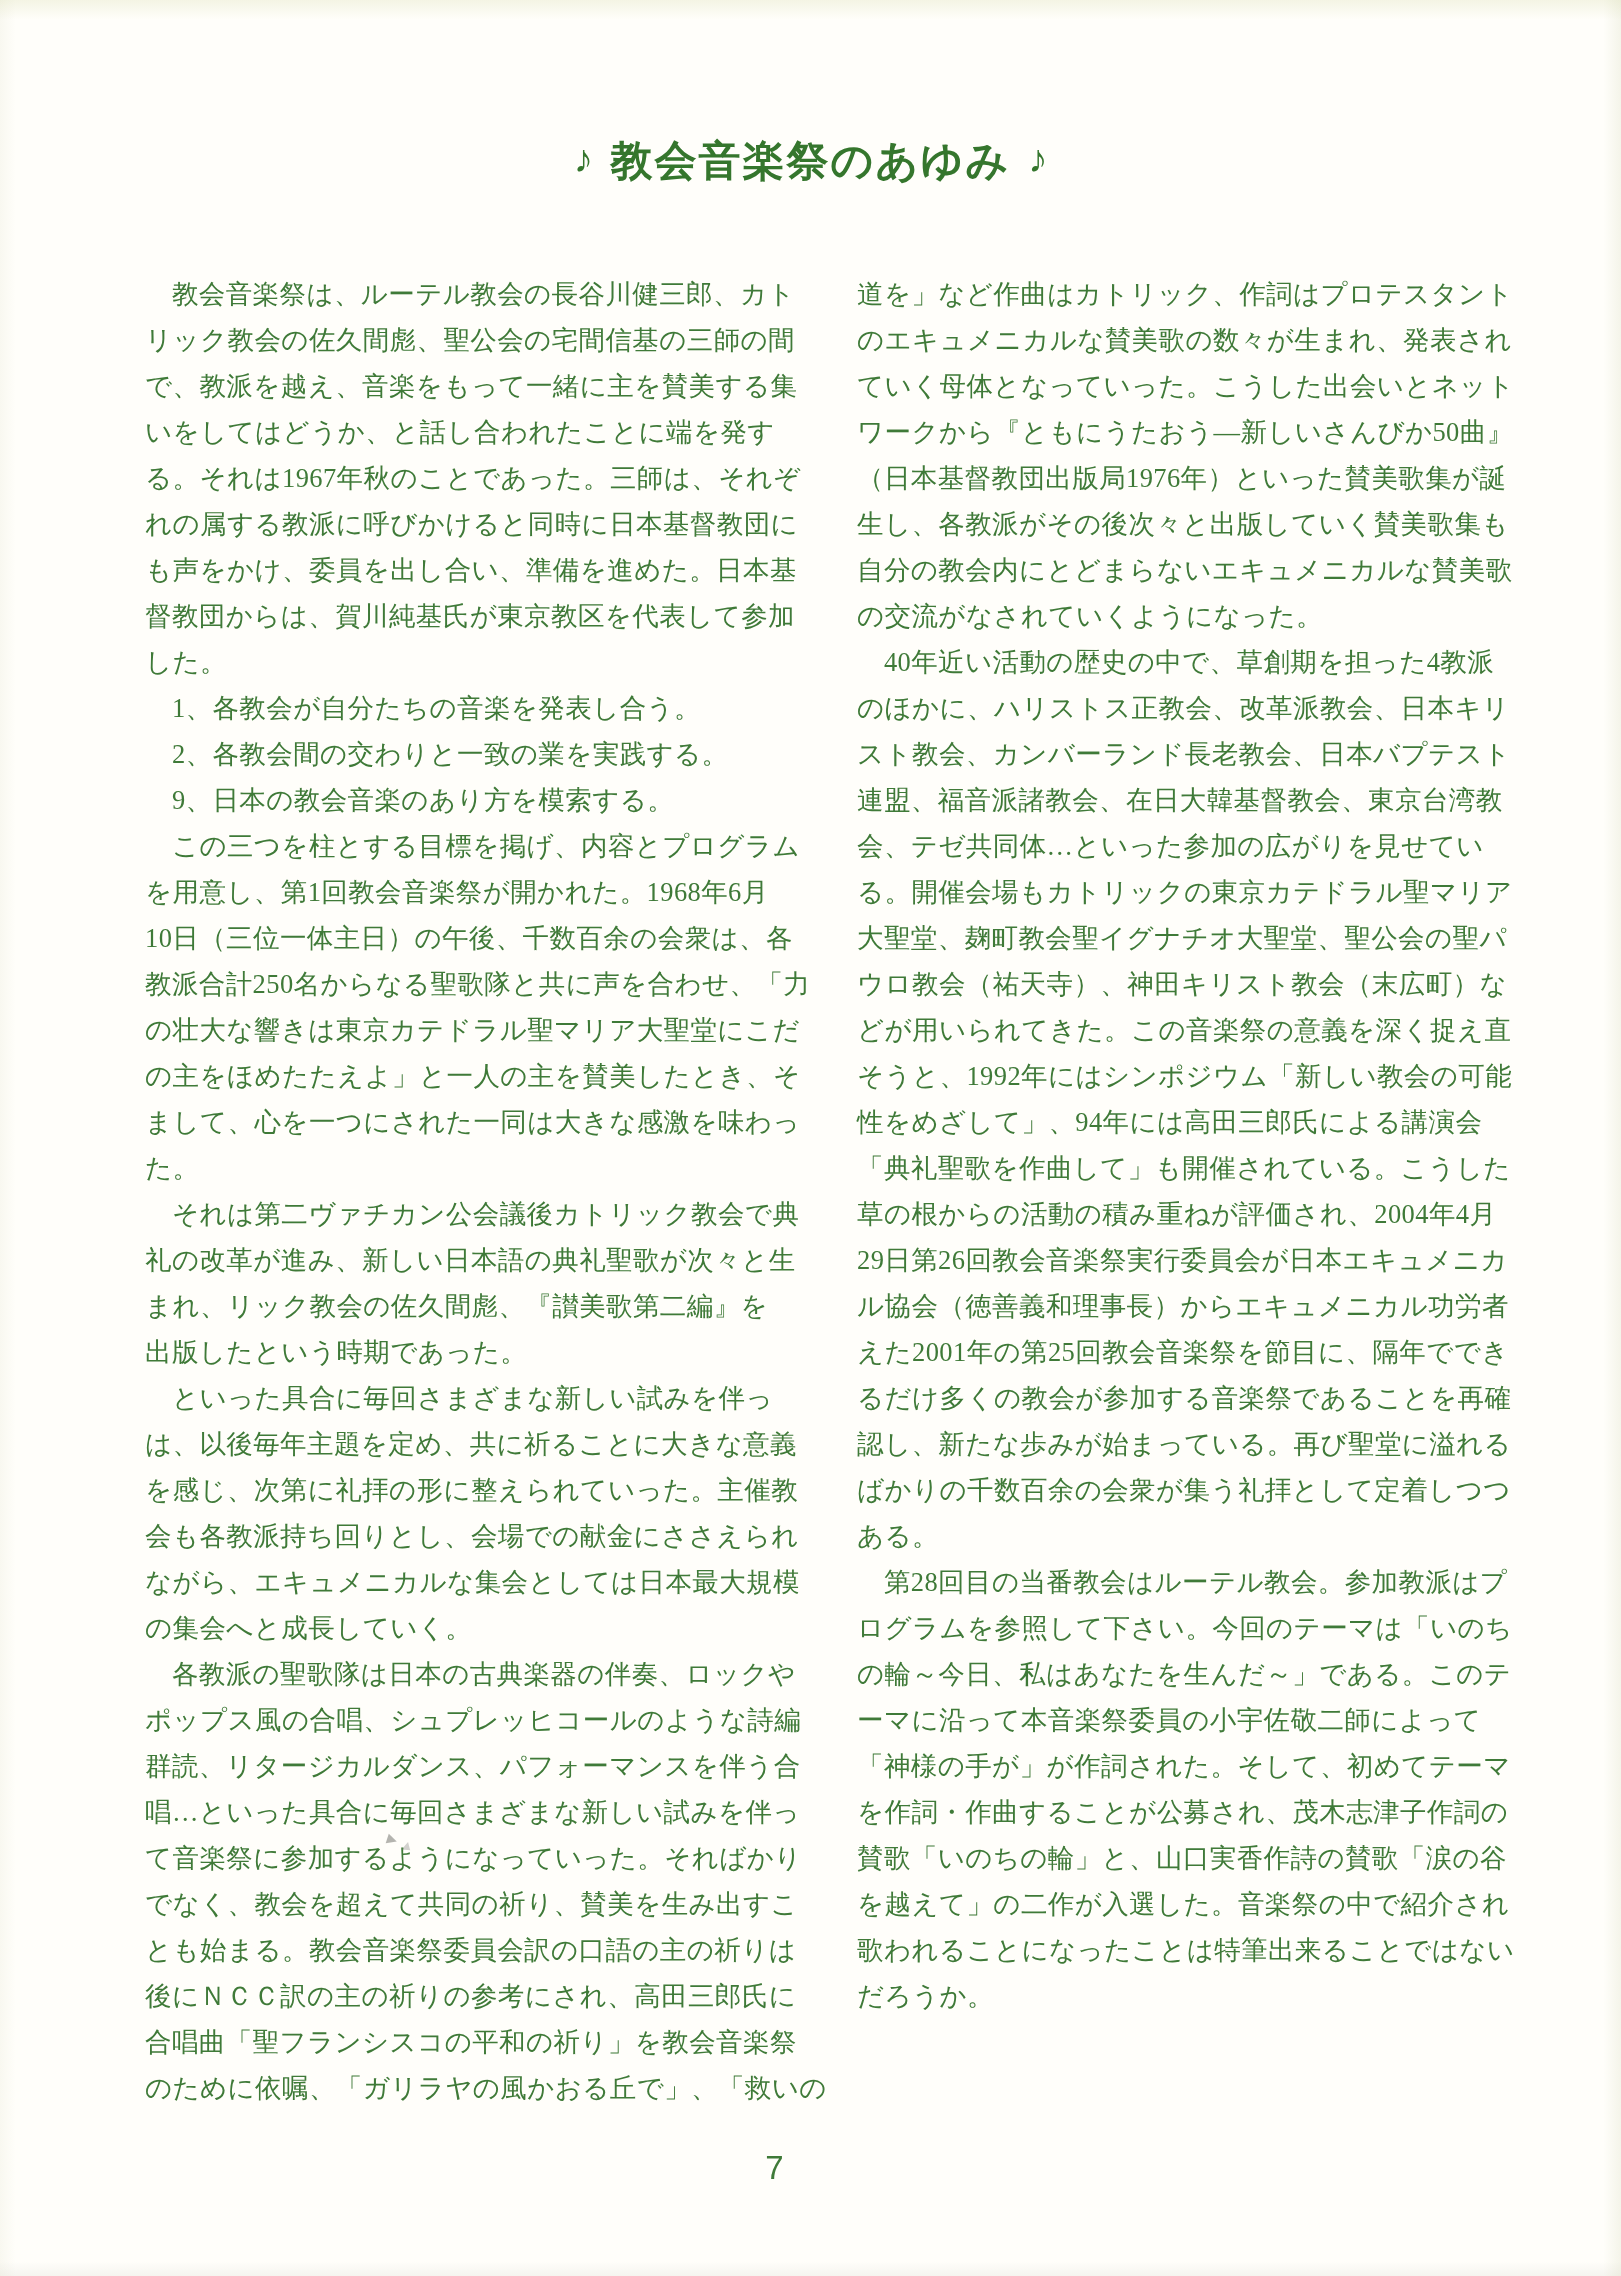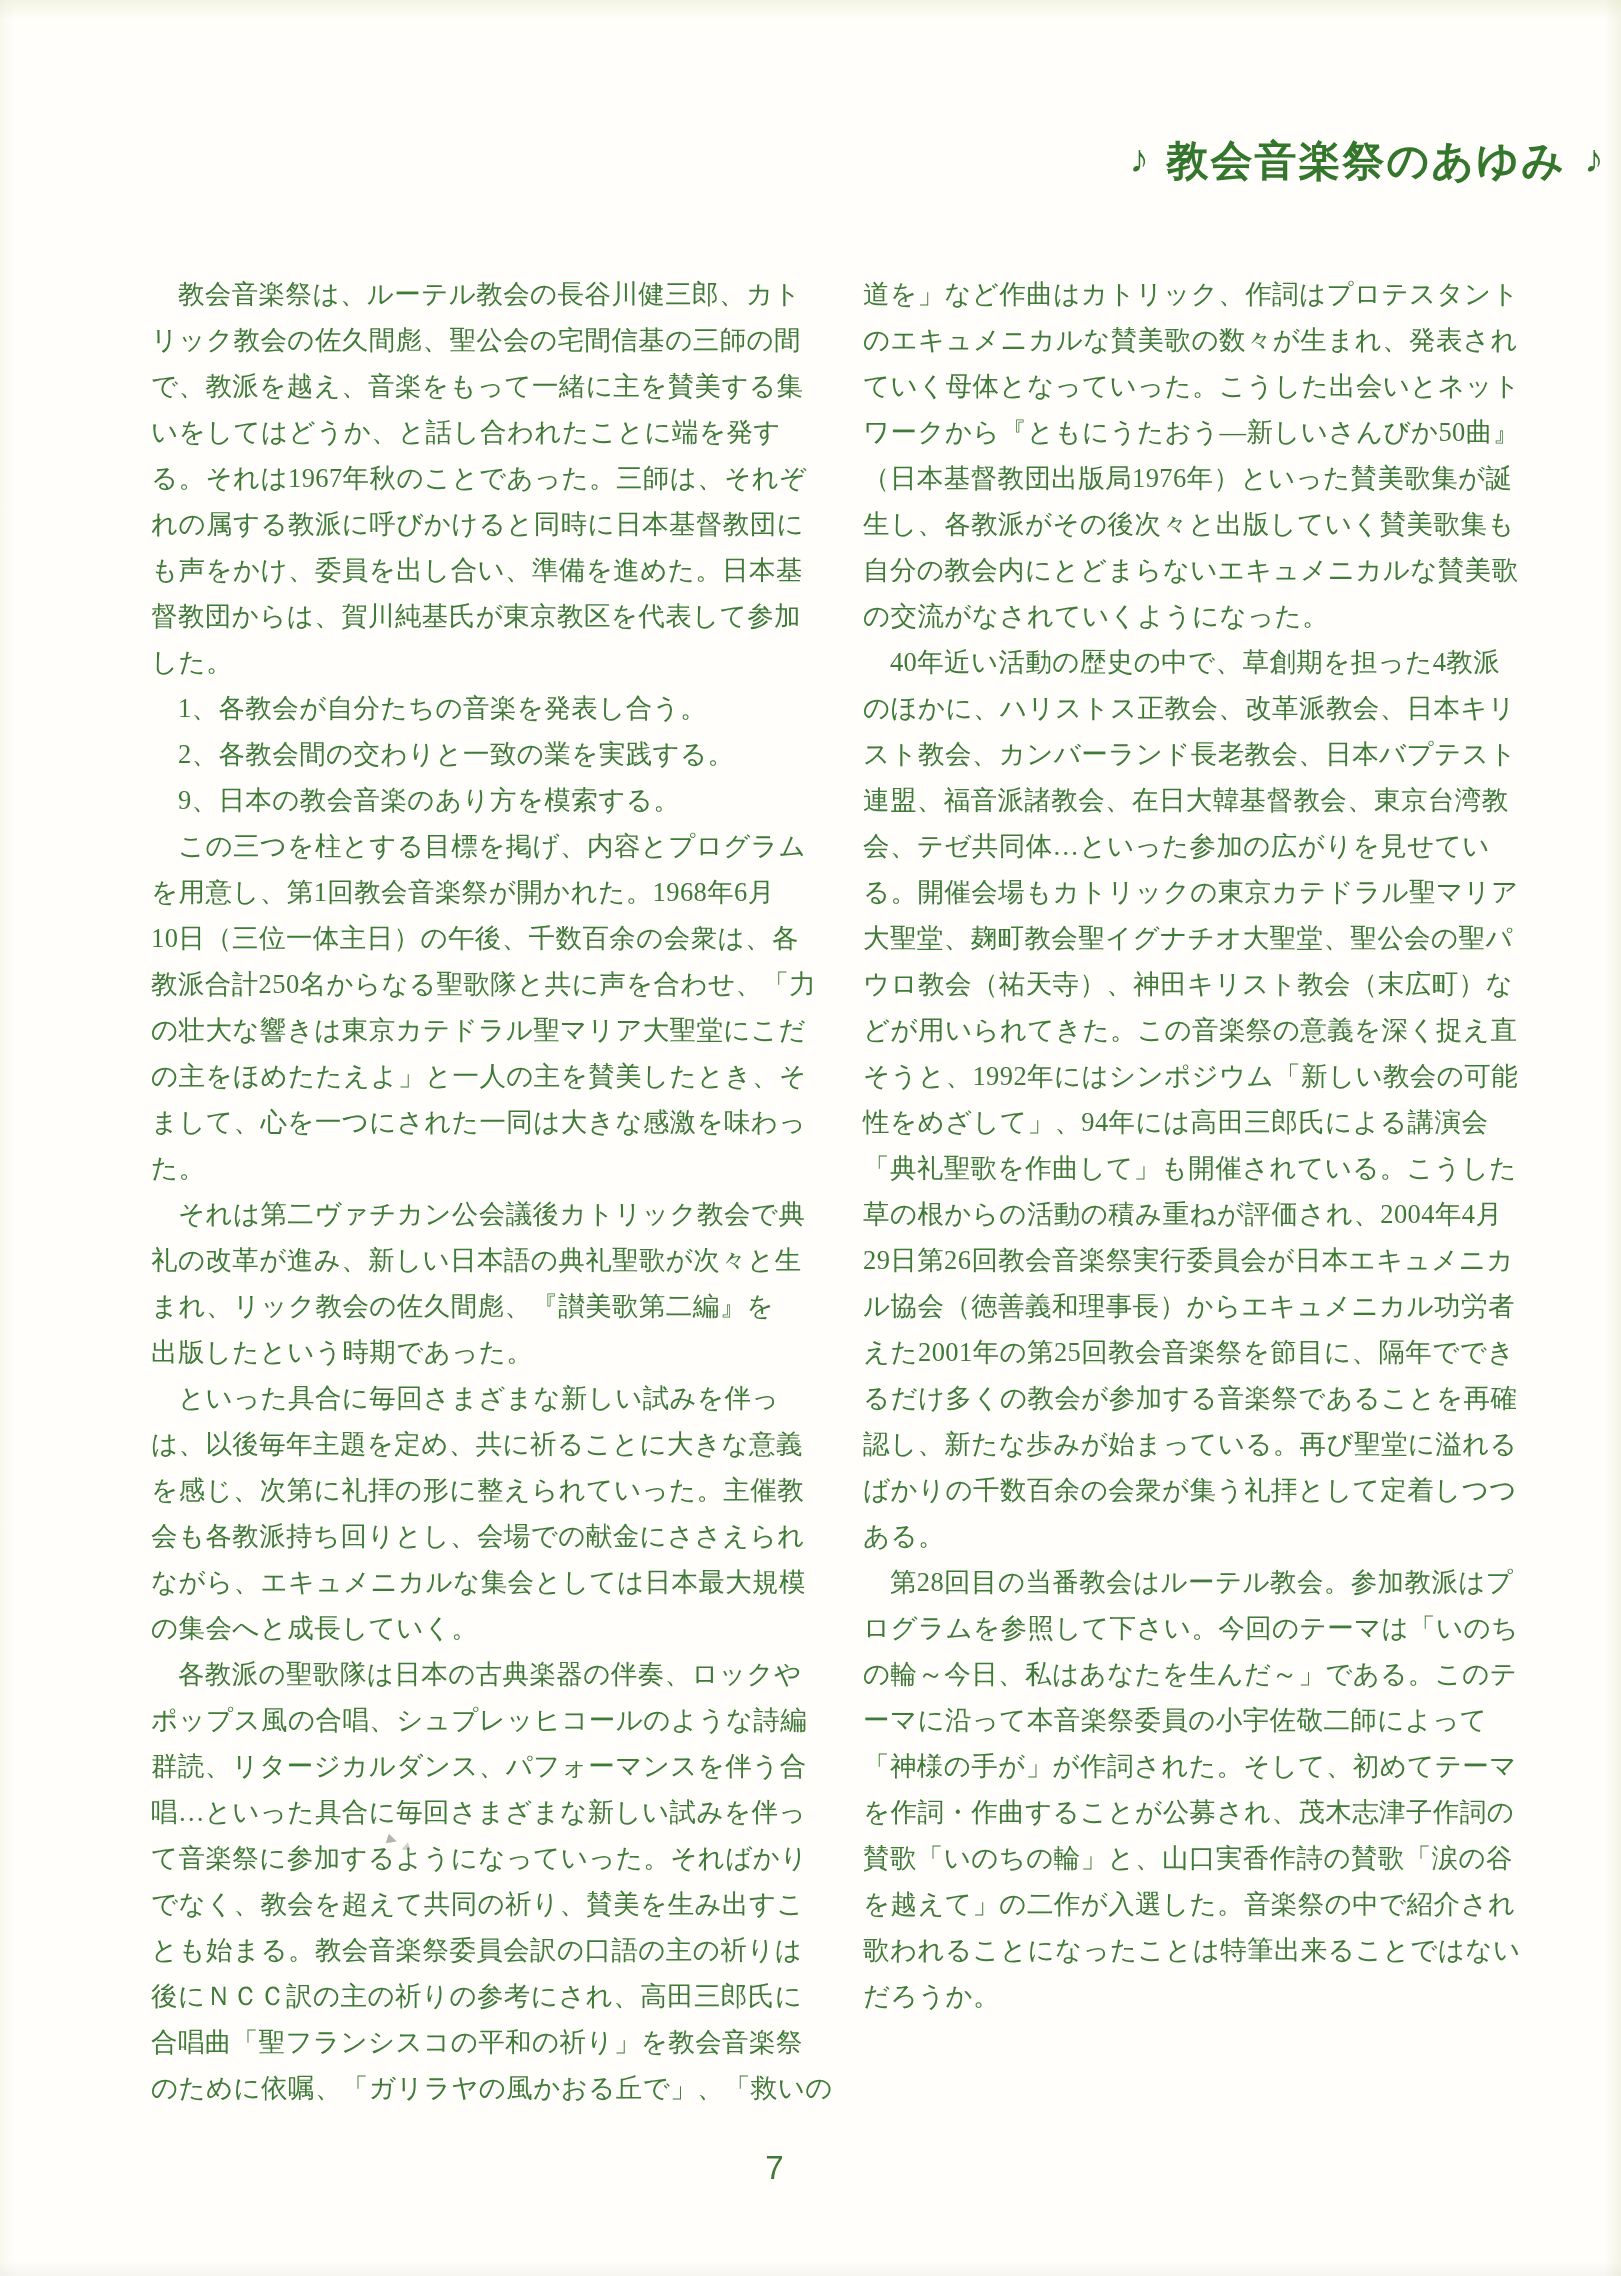--- a/index.html
+++ b/index.html
@@ -26,42 +26,41 @@
       linear-gradient(180deg, rgba(205,210,150,0.22), rgba(255,255,255,0) 19.6px),
       linear-gradient(90deg, rgba(215,215,190,0.16), rgba(255,255,255,0) 15.7px),
       linear-gradient(270deg, rgba(200,205,165,0.20), rgba(255,255,255,0) 17.6px),
       linear-gradient(0deg, rgba(185,185,175,0.15), rgba(255,255,255,0) 15.7px);
   }
   .title {
     position: absolute;
     top: 133px;
     left: 0;
     width: 100%;
-    text-align: right;
+    text-align: center;
     color: var(--title-ink, #35762d);
     font-size: 42px;
     font-weight: 700;
     letter-spacing: 2px;
     white-space: nowrap;
   }
   .title .note {
     font-weight: 400;
     font-size: 39px;
     margin: 0 17.6px;
     position: relative;
     top: -2.9px;
     letter-spacing: 0;
   }
   .columns {
     position: absolute;
     top: 271px;
     left: 145px;
     display: flex;
     gap: 85px;
-    margin-left: 6px;
   }
   .column {
     width: 627px;
   }
   .text-line {
     height: 46px;
     line-height: 46px;
     font-size: 26.5px;
     color: var(--ink, #3f7a38);
     white-space: nowrap;

